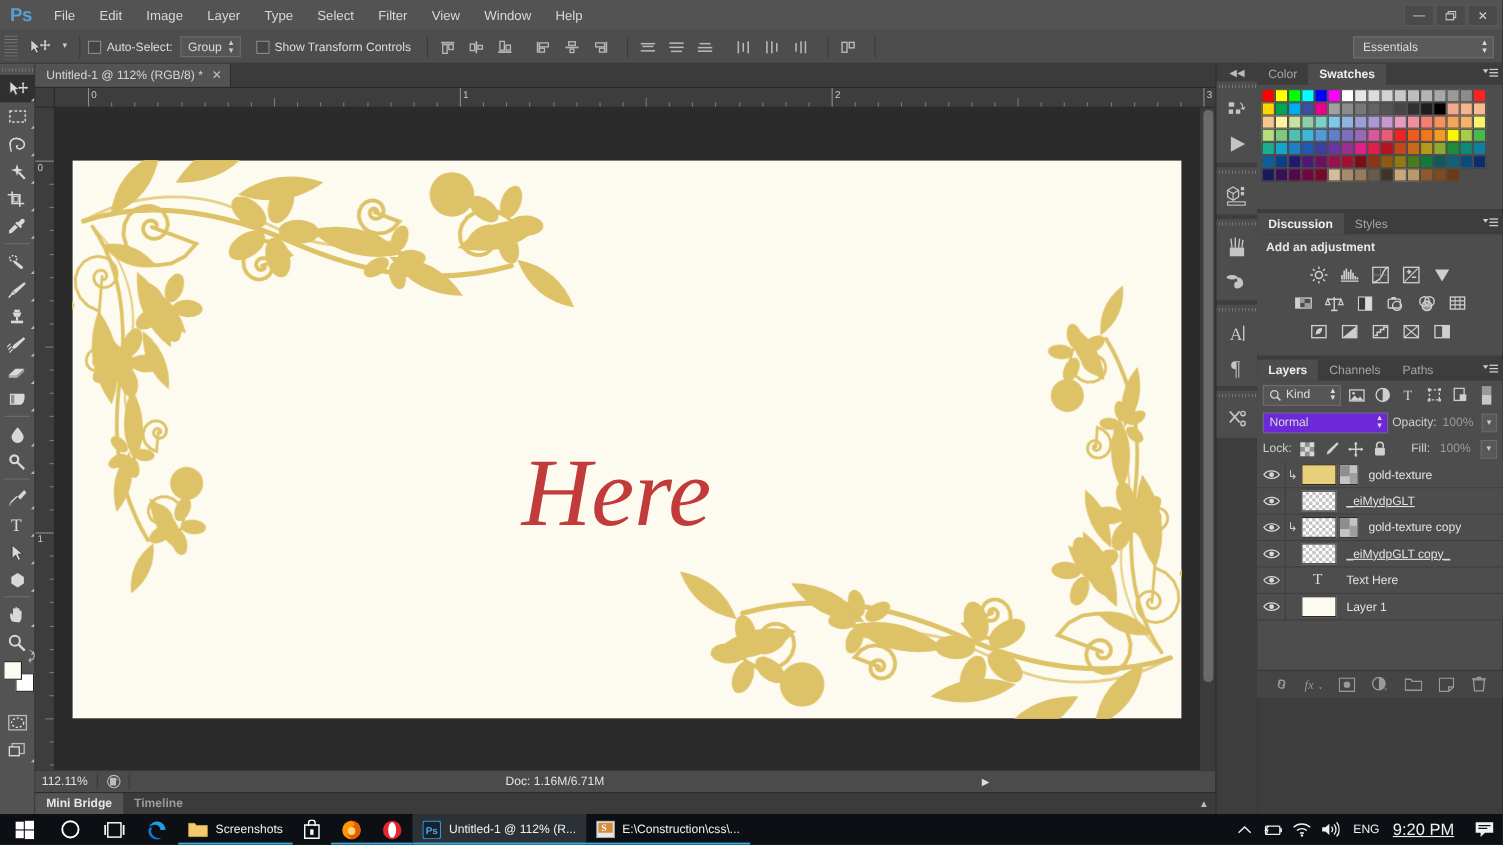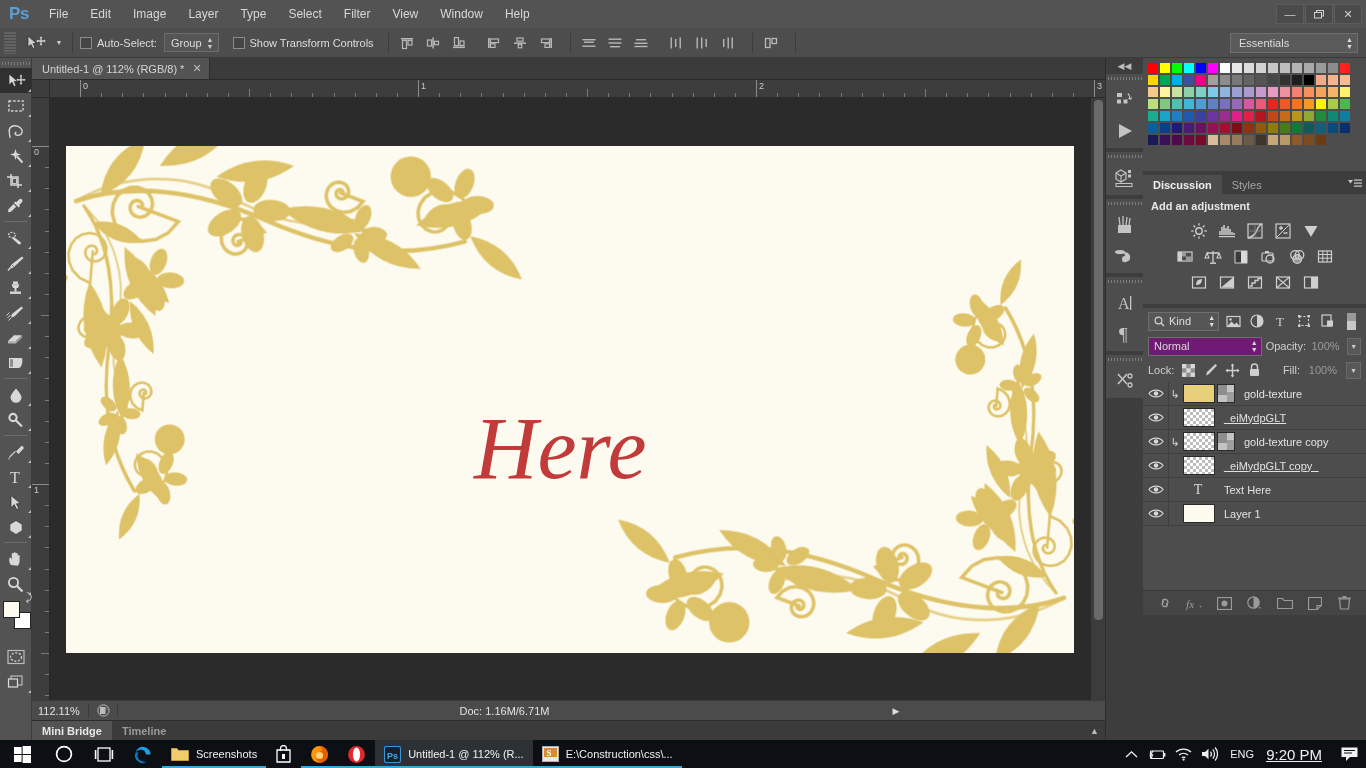--- a/index.html
+++ b/index.html
@@ -140,21 +140,21 @@
   .adjico { width:20px; height:20px; display:flex; align-items:center; justify-content:center; }
 
   
   #layersbody { background:#4d4d4d; }
   #filterrow { height:26px; display:flex; align-items:center; padding:0 5px; gap:5px; }
   #kindsel { height:19px; background:#565656; border:1px solid #6e6e6e; display:flex;
     align-items:center; padding:0 14px 0 5px; font-size:11px; color:#ddd; position:relative; width:72px; }
   #kindsel .arr { position:absolute; right:3px; font-size:7px; }
   .filtico { width:19px; height:19px; display:flex; align-items:center; justify-content:center; }
   #blendrow { height:24px; display:flex; align-items:center; padding:0 5px; gap:4px; }
-  #blendsel { height:19px; background:#701a75; border:1px solid #6e6e6e; width:118px;
+  #blendsel { height:19px; background:#6d28d9; border:1px solid #6e6e6e; width:118px;
     display:flex; align-items:center; padding:0 14px 0 5px; font-size:11px; color:#d8d8d8; position:relative; }
   #blendsel .arr { position:absolute; right:3px; font-size:7px; }
   .minilabel { font-size:11px; color:#cfcfcf; }
   .minival { width:34px; height:17px; font-size:11px; color:#9a9a9a; text-align:right;
     padding-right:3px; line-height:17px; }
   .minibtn { width:15px; height:17px; border:1px solid #6a6a6a; background:#585858;
     display:flex; align-items:center; justify-content:center; font-size:7px; color:#ccc; }
   #lockrow { height:24px; display:flex; align-items:center; padding:0 5px; gap:6px; }
   .lockico { width:16px; height:16px; display:flex; align-items:center; justify-content:center; }
   #layerlist { background:#4d4d4d; }
@@ -880,20 +880,32 @@
           <circle cx="15" cy="5" r="2" fill="none" stroke="#c4c4c4" stroke-width="1.3"></circle>
           <circle cx="15" cy="14" r="2" fill="none" stroke="#c4c4c4" stroke-width="1.3"></circle>
         </svg>
     </div>
   </div>
 </div>
 
 <div id="rightcol">
 
   <div class="panel">
+    <div class="paneltabs">
+      <div class="ptab inactive">Color</div>
+      <div class="ptab active">Swatches</div>
+      <div class="pmenu">
+        <svg width="14" height="10" viewBox="0 0 14 10">
+            <path d="M0 1 L5 1 L2.5 4.5 Z" fill="#ccc"></path>
+            <rect x="6" y="0.5" width="8" height="1.2" fill="#ccc"></rect>
+            <rect x="6" y="3.5" width="8" height="1.2" fill="#ccc"></rect>
+            <rect x="6" y="6.5" width="8" height="1.2" fill="#ccc"></rect>
+          </svg>
+      </div>
+    </div>
     <div id="swatchbody">
       <div id="swgrid">
           <div class="sw" style="background: rgb(255, 0, 0);"></div>
           <div class="sw" style="background: rgb(255, 255, 0);"></div>
           <div class="sw" style="background: rgb(0, 255, 0);"></div>
           <div class="sw" style="background: rgb(0, 255, 255);"></div>
           <div class="sw" style="background: rgb(0, 0, 255);"></div>
           <div class="sw" style="background: rgb(255, 0, 255);"></div>
           <div class="sw" style="background: rgb(255, 255, 255);"></div>
           <div class="sw" style="background: rgb(230, 230, 230);"></div>
@@ -1144,20 +1156,33 @@
             <svg width="18" height="18" viewBox="0 0 18 18">
               <rect x="2.5" y="3" width="13" height="11" fill="none" stroke="#cfcfcf" stroke-width="1.2"></rect>
               <rect x="9" y="3" width="6.5" height="11" fill="#cfcfcf"></rect>
             </svg>
           </div>
       </div>
     </div>
   </div>
 
   <div class="panel" style="margin-top:4px;position:relative;height:307px">
+    <div class="paneltabs">
+      <div class="ptab active">Layers</div>
+      <div class="ptab inactive">Channels</div>
+      <div class="ptab inactive">Paths</div>
+      <div class="pmenu">
+        <svg width="14" height="10" viewBox="0 0 14 10">
+            <path d="M0 1 L5 1 L2.5 4.5 Z" fill="#ccc"></path>
+            <rect x="6" y="0.5" width="8" height="1.2" fill="#ccc"></rect>
+            <rect x="6" y="3.5" width="8" height="1.2" fill="#ccc"></rect>
+            <rect x="6" y="6.5" width="8" height="1.2" fill="#ccc"></rect>
+          </svg>
+      </div>
+    </div>
 
     <div id="layersbody">
       <div id="filterrow">
         <div id="kindsel">
           <svg width="11" height="11" viewBox="0 0 11 11" style="margin-right:4px">
               <circle cx="4.5" cy="4.5" r="3.4" fill="none" stroke="#d0d0d0" stroke-width="1.2"></circle>
               <path d="M7 7 L10 10" stroke="#d0d0d0" stroke-width="1.4"></path>
             </svg>
           <span>Kind</span>
           <span class="arr">▲<br>▼</span>

